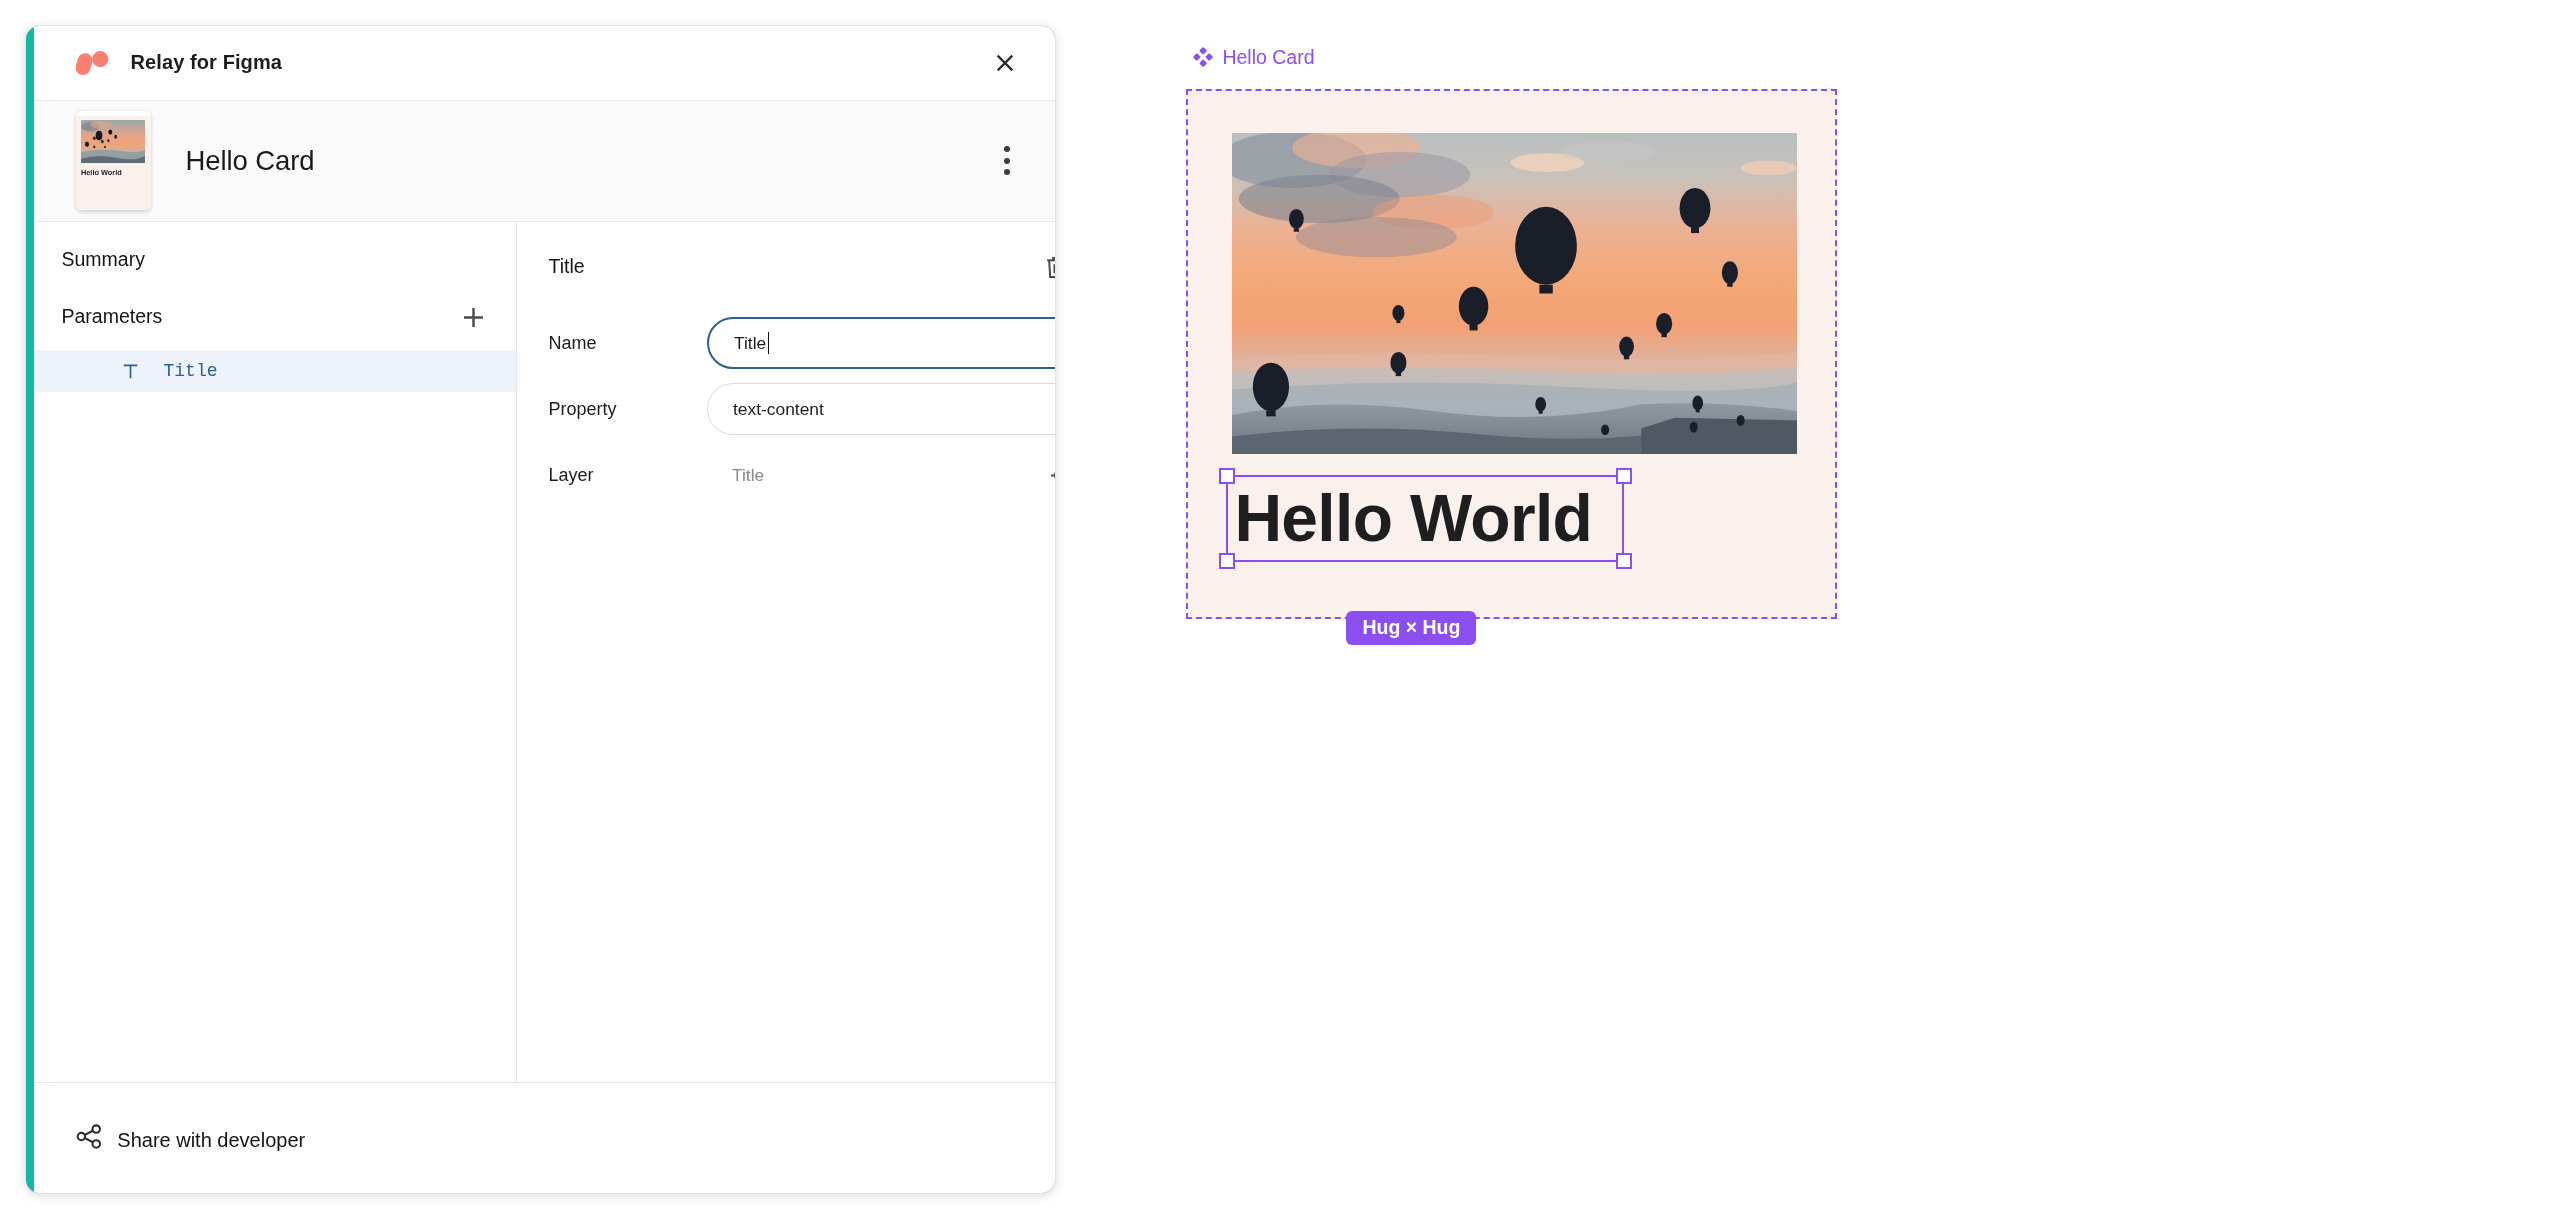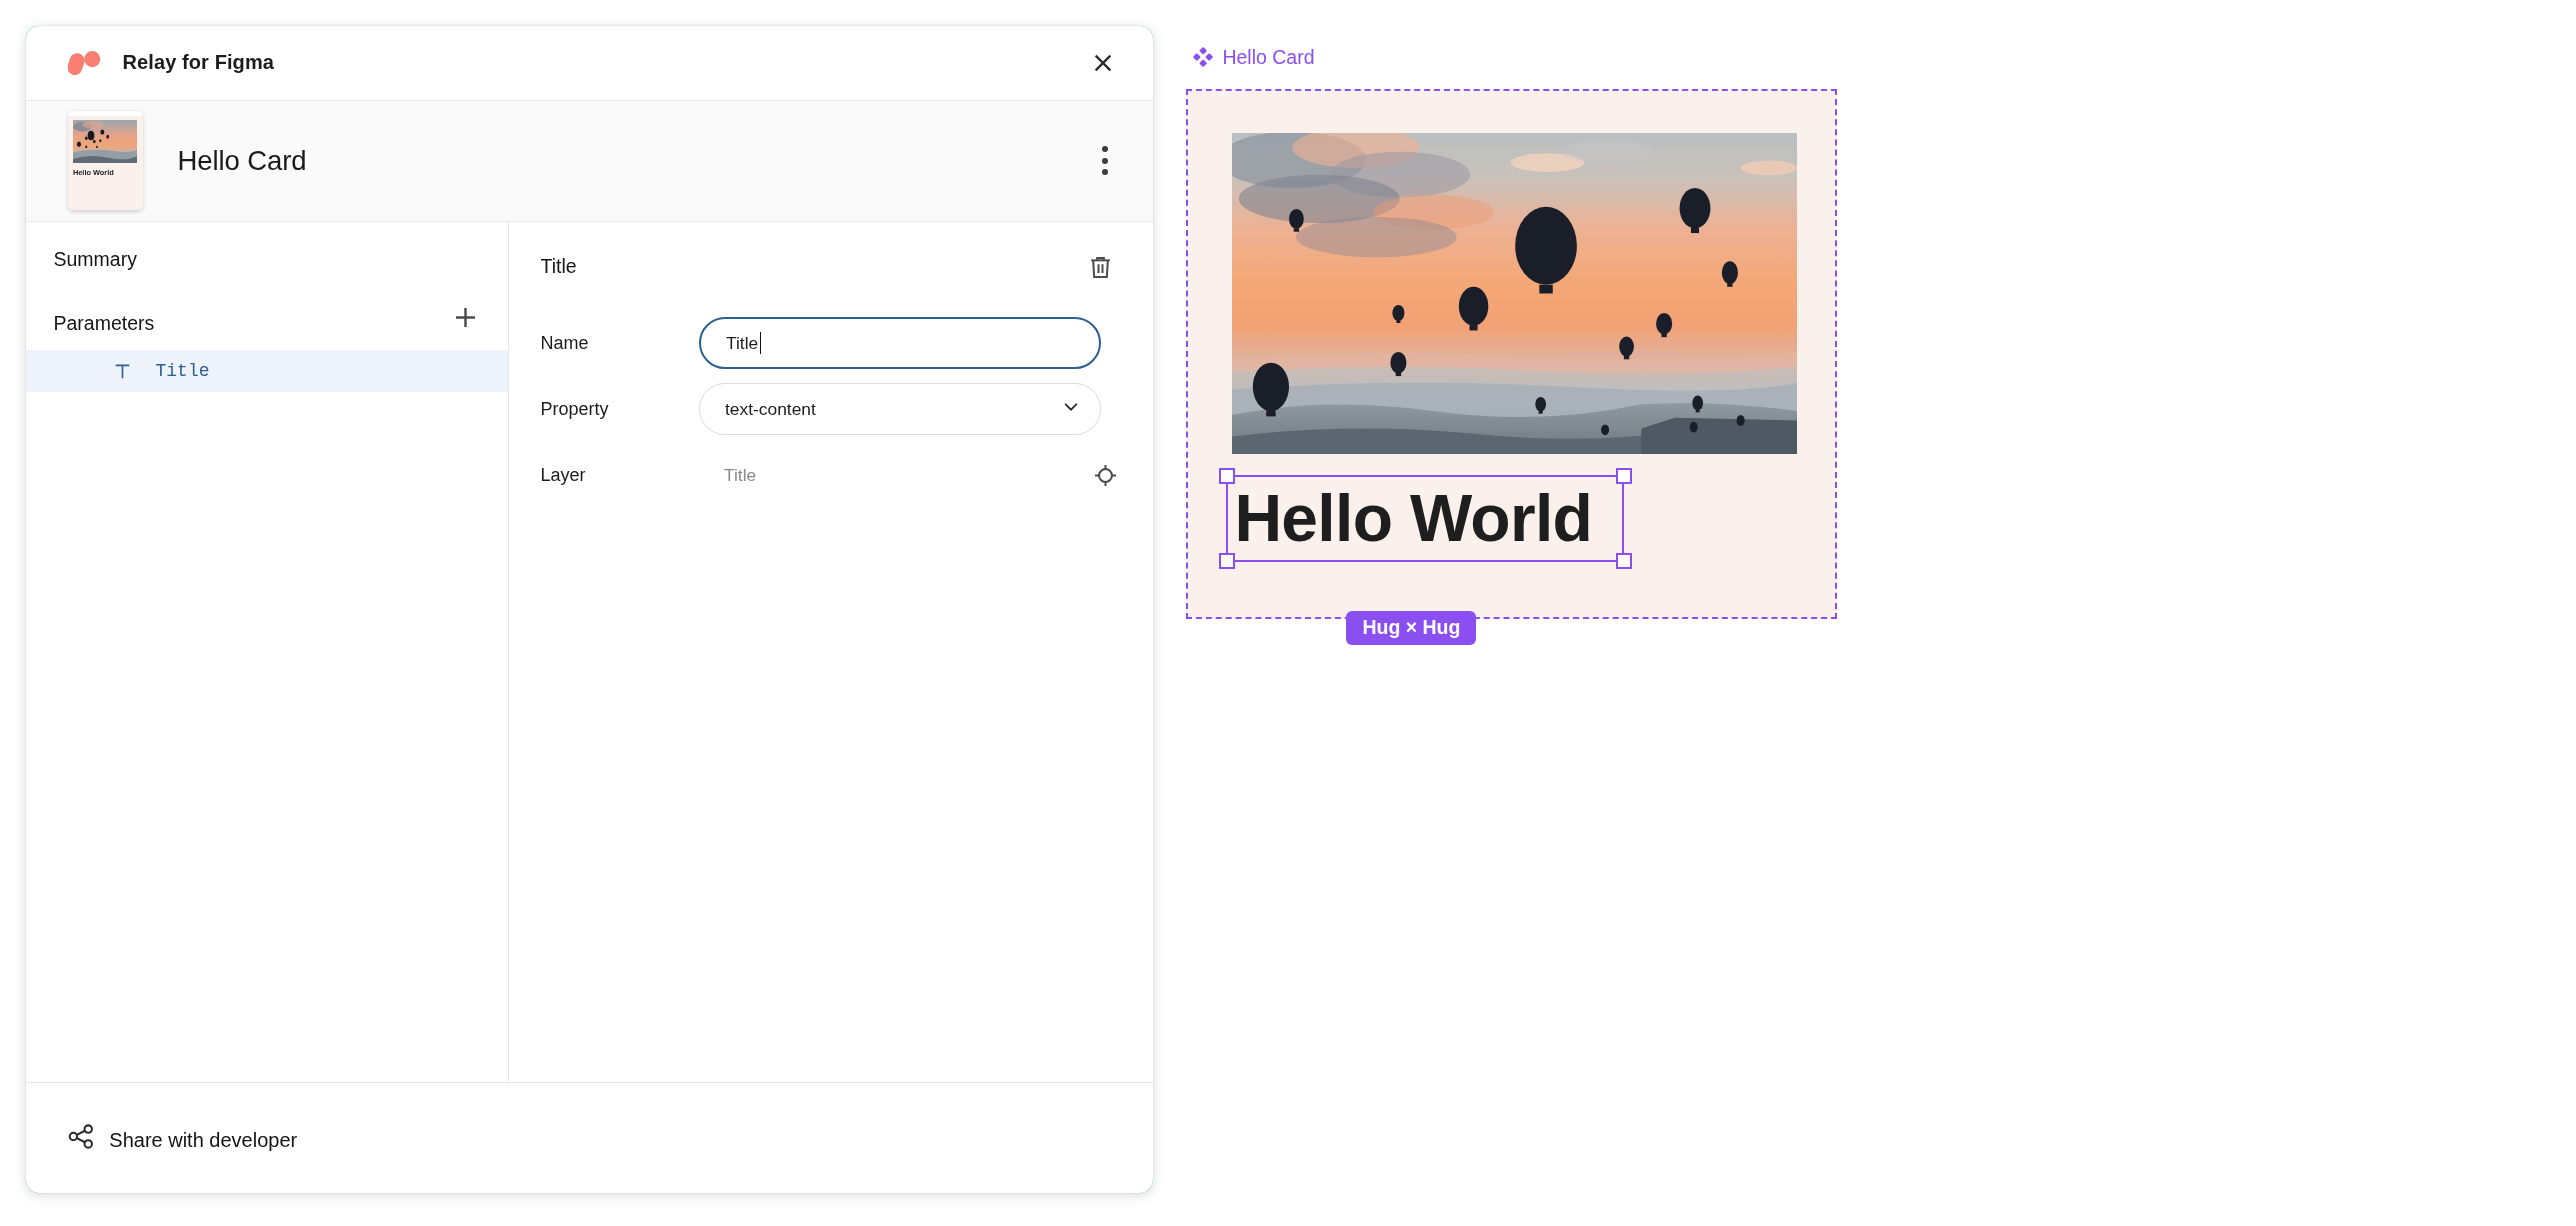--- a/index.html
+++ b/index.html
@@ -11,28 +11,29 @@
     font-family: "Liberation Sans", sans-serif;
     overflow: hidden;
     position: relative;
   }
 
   
   #plugin-window {
     position: absolute;
     left: 25.5px;
     top: 25.5px;
-    width: 1127px;
+    width: 1029px;
     height: 1167px;
     background: #14b8a6;
     border-radius: 13.4px;
     box-shadow: 0 2px 12px rgba(0,0,0,0.16), 0 0 0 0.7px rgba(0,0,0,0.05);
     overflow: hidden;
     display: flex;
     flex-direction: column;
+    padding-left: 8px;
   }
 
   
   #titlebar {
     height: 75px;
     flex: 0 0 75px;
     border-bottom: 1.3px solid #e8e8e8;
     display: flex;
     align-items: center;
     padding: 0 28px 0 42px;
@@ -111,21 +112,21 @@
     width: 483px; flex: 0 0 483px;
     border-right: 1.3px solid #e6e6e6;
     display: flex; flex-direction: column;
     background: #ffffff;
   }
   #summary-heading {
     font-size: 19.5px; color: #151515;
     padding: 28px 0 0 28px; line-height: 1;
   }
   #params-row {
-    display: flex; align-items: flex-end;
+    display: flex; align-items: center;
     padding: 32px 28px 0 28px;
   }
   #params-heading { font-size: 19.5px; color: #151515; flex: 1 1 auto; line-height: 1; }
   #add-param-btn {
     width: 36px; height: 32px; display: flex; align-items: center; justify-content: center;
     cursor: pointer; margin-right: -4px;
   }
   #param-list { margin-top: 17.4px; }
   .param-item {
     height: 42px;

